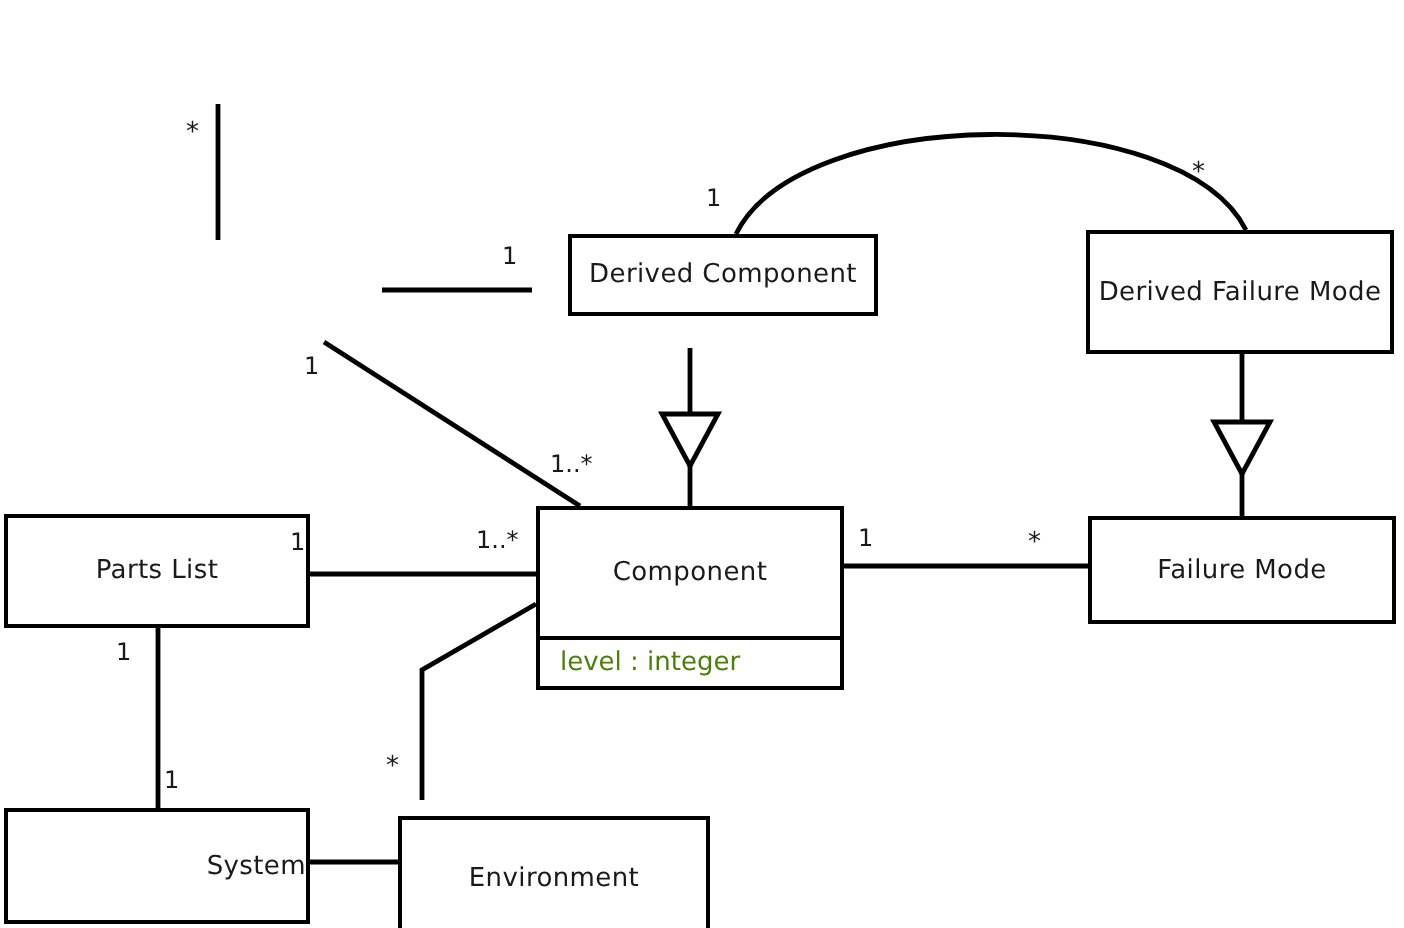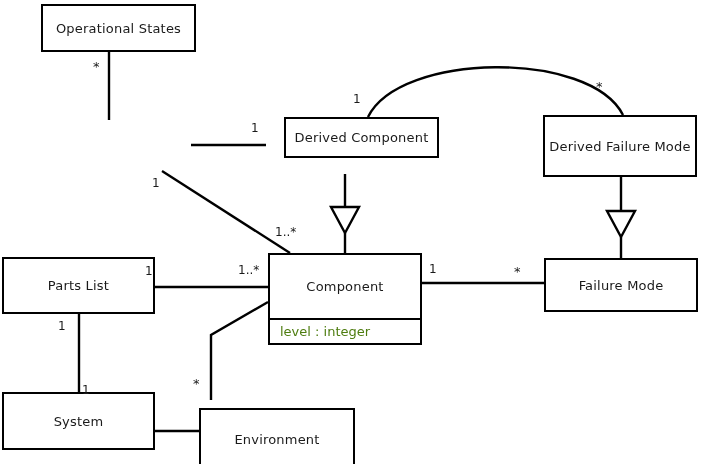--- a/index.html
+++ b/index.html
@@ -89,23 +89,20 @@
       <line x1="422" y1="283" x2="544" y2="283"></line>
 
       <line x1="79" y1="314" x2="79" y2="404"></line>
 
       <line x1="155" y1="431" x2="199" y2="431"></line>
 
       <path d="M 211 400 L 211 335 L 268 302"></path>
     </g>
   </svg>
 
-  <div class="cls-box" style="left:41px; top:4px; width:155px; height:48px;">
-    <div class="cls-name">Operational States</div>
-  </div>
 
 
   <div class="cls-box" style="left:284px; top:117px; width:155px; height:41px;">
     <div class="cls-name">Derived Component</div>
   </div>
 
   <div class="cls-box" style="left:543px; top:115px; width:154px; height:62px;">
     <div class="cls-name">Derived Failure Mode</div>
   </div>
 
@@ -115,21 +112,21 @@
 
   <div class="cls-box" style="left:268px; top:253px; width:154px; height:92px;">
     <div class="cls-name">Component</div>
     <div class="cls-attrs">level : integer</div>
   </div>
 
   <div class="cls-box" style="left:544px; top:258px; width:154px; height:54px;">
     <div class="cls-name">Failure Mode</div>
   </div>
 
-  <div class="cls-box" style="left:2px; top:392px; width:153px; height:58px;">
+  <div class="cls-box" style="left:2px; top:404px; width:153px; height:58px;align-items:flex-end;">
     <div class="cls-name">System</div>
   </div>
 
   <div class="cls-box" style="left:199px; top:408px; width:156px; height:62px;">
     <div class="cls-name">Environment</div>
   </div>
 
   <div class="mult-label star" style="left:93px; top:60px;">*</div>
 
   <div class="mult-label" style="left:251px; top:122px;">1</div>

